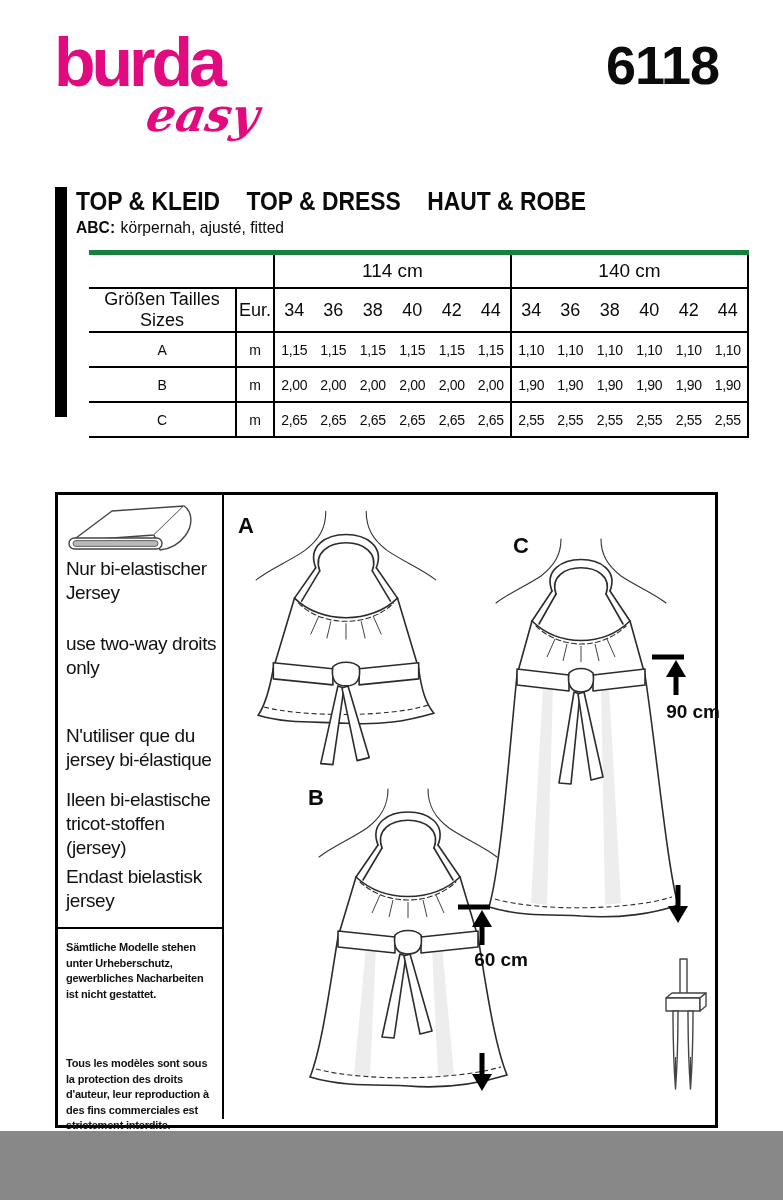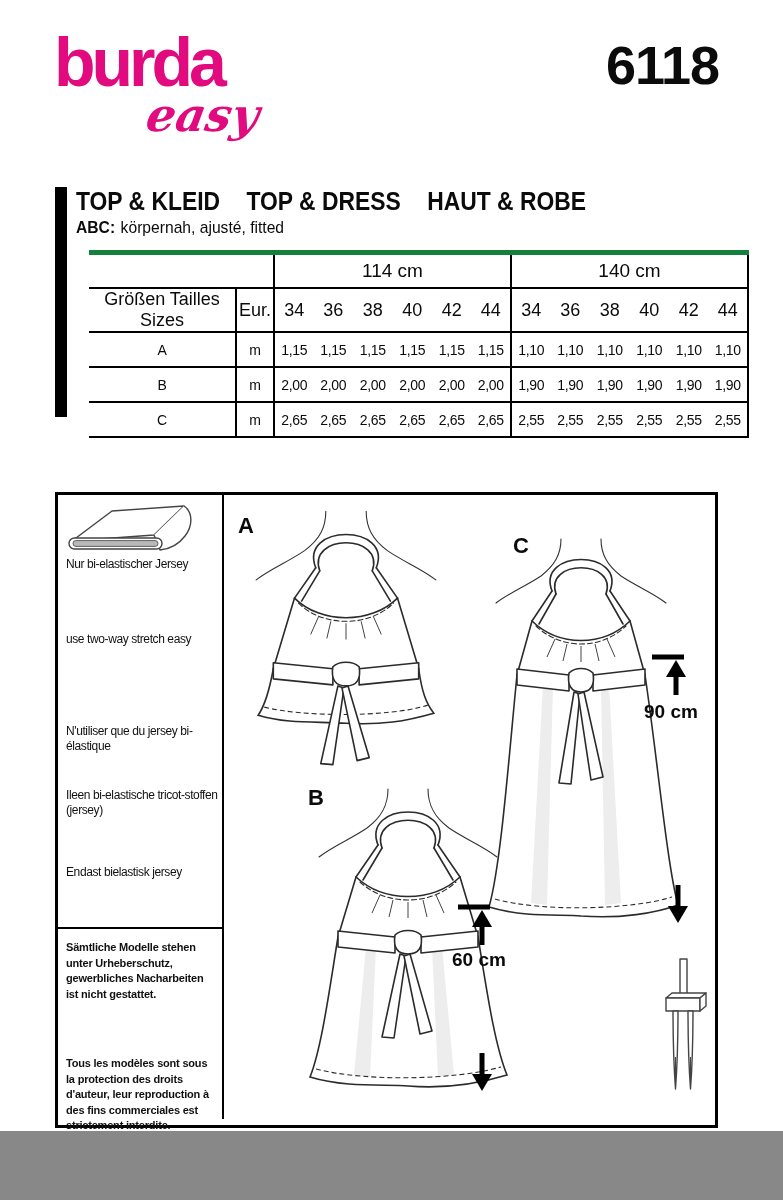--- a/index.html
+++ b/index.html
@@ -48,25 +48,25 @@
   tr.size-row td{font-size:18px;height:22px;}
   td.row-label{text-align:left;padding-left:7px;font-size:15px;}
   td.unit-cell{text-align:right;padding-right:4px;font-size:15px;}
   tr.data-row td{font-size:14px;height:33px;letter-spacing:-0.3px;}
   
   .info-box{
     position:absolute;left:55px;top:492px;width:657px;height:630px;
     border:3px solid #000;background:#fff;
   }
   .advice-col{position:absolute;left:0;top:0;width:164px;height:624px;border-right:2px solid #000;}
-  .advice-item{position:absolute;left:8px;width:152px;font-size:12px;line-height:1.25;letter-spacing:-0.4px;color:#111;}
+  .advice-item{position:absolute;left:8px;width:152px;font-size:19px;line-height:1.25;letter-spacing:-0.4px;color:#111;}
   .advice-divider{position:absolute;left:0;top:432px;width:164px;height:2px;background:#000;}
   .copy-par{position:absolute;left:8px;width:150px;font-size:11px;font-weight:bold;line-height:1.42;letter-spacing:-0.2px;color:#111;}
   .view-label{position:absolute;font-size:22px;font-weight:bold;color:#0b0b0b;}
-  .len-label{position:absolute;width:76px;text-align:left;font-size:19px;font-weight:bold;color:#0b0b0b;}
+  .len-label{position:absolute;width:76px;text-align:right;font-size:19px;font-weight:bold;color:#0b0b0b;}
   .footer-line{
     position:absolute;left:57px;top:1132px;font-size:14.5px;color:#0b0b0b;
     transform:scaleX(0.97);transform-origin:left center;white-space:nowrap;
   }
   svg{display:block;}
   .lineart path,.lineart ellipse,.lineart rect,.lineart line{vector-effect:non-scaling-stroke;}
 </style>
 </head>
 <body>
 
@@ -168,21 +168,21 @@
     <div class="advice-col">
       <svg style="position:absolute;left:8px;top:6px;" width="148" height="58" viewBox="0 0 148 58" class="lineart">
         <g stroke="#444" stroke-width="1.4" fill="#fff" stroke-linejoin="round">
           <path d="M6,40 L46,10 L118,5 L88,34 Z"></path>
           <path d="M118,5 C127,11 127,25 119,35 C113,43 104,48 94,49 L88,34"></path>
           <rect x="3" y="37" width="93" height="11" rx="5.5"></rect>
           <rect x="7" y="39.6" width="85" height="5.8" rx="2.9" fill="#b9b9b9" stroke="#555" stroke-width="0.9"></rect>
         </g>
       </svg>
       <div class="advice-item" style="top:62px;">Nur bi-elastischer Jersey</div>
-      <div class="advice-item" style="top:137px;">use two-way stretch easy</div>
+      <div class="advice-item" style="top:137px;">use two-way droits only</div>
       <div class="advice-item" style="top:229px;">N'utiliser que du jersey bi-élastique</div>
       <div class="advice-item" style="top:293px;">Ileen bi-elastische tricot-stoffen (jersey)</div>
       <div class="advice-item" style="top:370px;">Endast bielastisk jersey</div>
       <div class="advice-divider"></div>
       <div class="copy-par" style="top:445px;">Sämtliche Modelle stehen unter Urheberschutz, gewerbliches Nacharbeiten ist nicht gestattet.</div>
       <div class="copy-par" style="top:561px;">Tous les modèles sont sous la protection des droits d'auteur, leur reproduction à des fins commerciales est strictement interdite.</div>
     </div>
 
     <div class="view-label" style="left:180px;top:18px;">A</div>
     <div class="view-label" style="left:455px;top:38px;">C</div>

